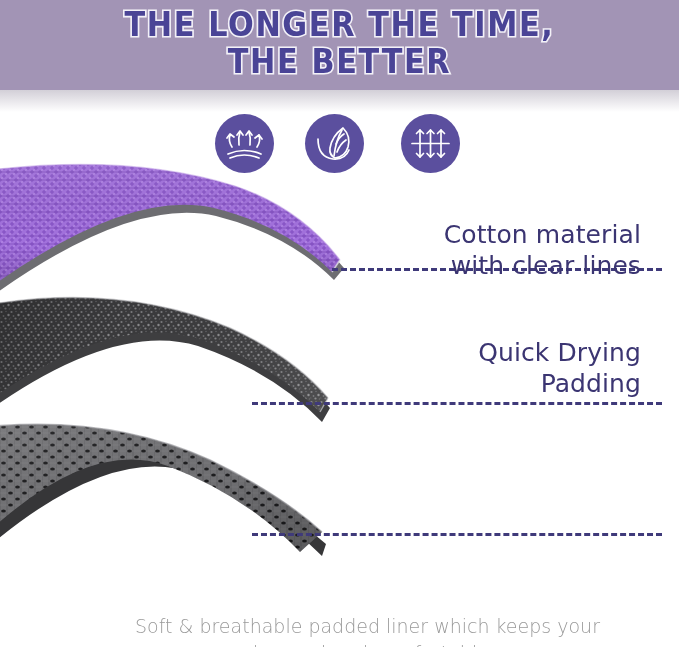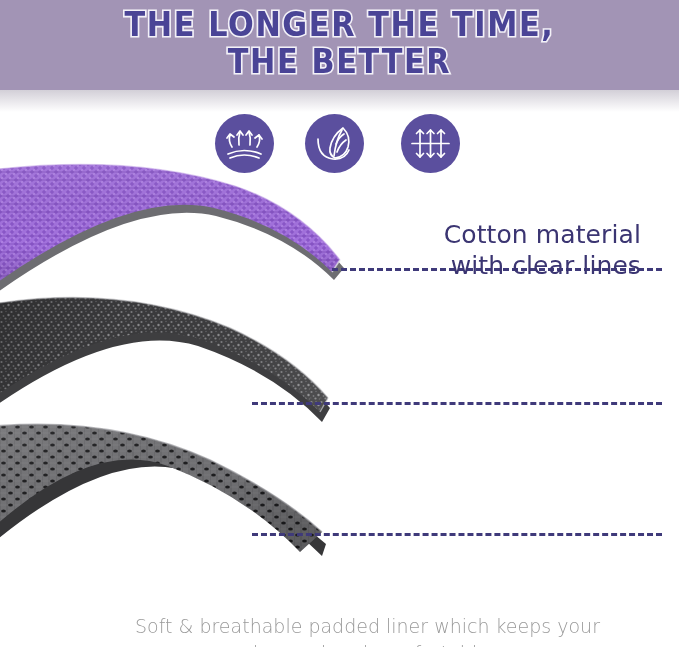--- a/index.html
+++ b/index.html
@@ -266,17 +266,19 @@
       </g>
     </svg>
   </div>
 
   <div class="dash-line" id="dash-line-1"></div>
   <div class="dash-line" id="dash-line-2"></div>
   <div class="dash-line" id="dash-line-3"></div>
 
   <div class="feature-label" id="label-cotton">Cotton material
 with clear lines</div>
+  <div class="feature-label" id="label-padding">Quick Drying
+Padding</div>
 
   <div id="bottom-caption">Soft &amp; breathable padded liner which keeps your
 dog cool and comfortable</div>
 
 </div>
 
 </body></html>

